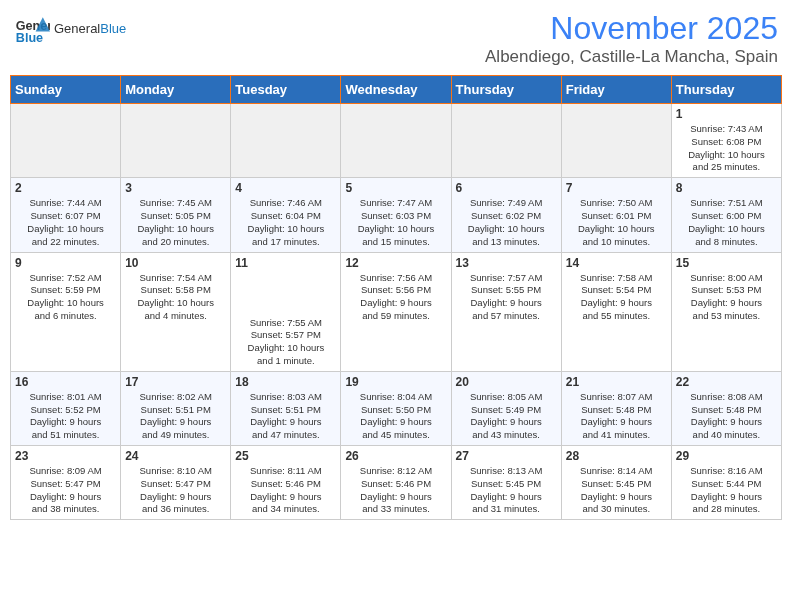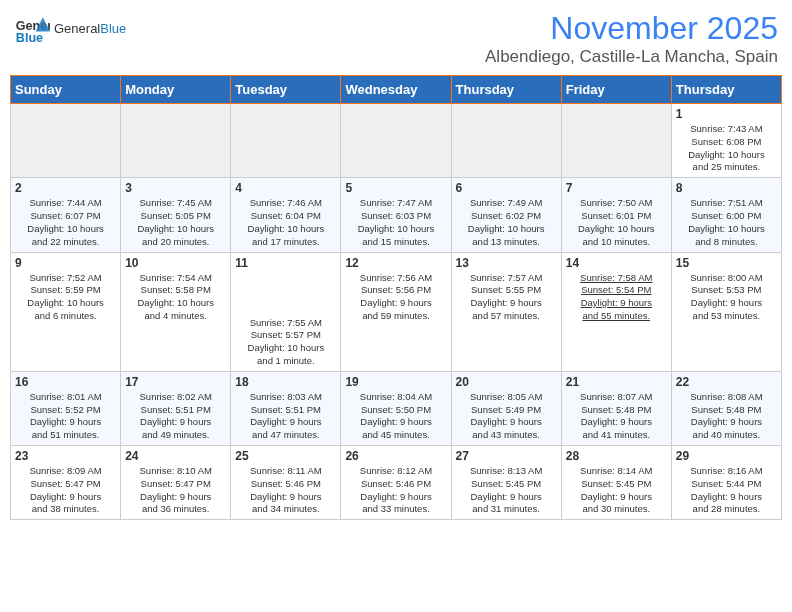--- a/index.html
+++ b/index.html
@@ -222,21 +222,21 @@
         </td>
         <td>
           <span class="day-number">13</span>
           <div class="day-info" style="white-space: pre-line;">Sunrise: 7:57 AM
 Sunset: 5:55 PM
 Daylight: 9 hours
 and 57 minutes.</div>
         </td>
         <td>
           <span class="day-number">14</span>
-          <div class="day-info" style="white-space: pre-line; text-decoration: underline;">Sunrise: 7:58 AM
+          <div class="day-info" style="white-space: pre-line;">Sunrise: 7:58 AM
 Sunset: 5:54 PM
 Daylight: 9 hours
 and 55 minutes.</div>
         </td>
         <td>
           <span class="day-number">15</span>
           <div class="day-info" style="white-space: pre-line;">Sunrise: 8:00 AM
 Sunset: 5:53 PM
 Daylight: 9 hours
 and 53 minutes.</div>

